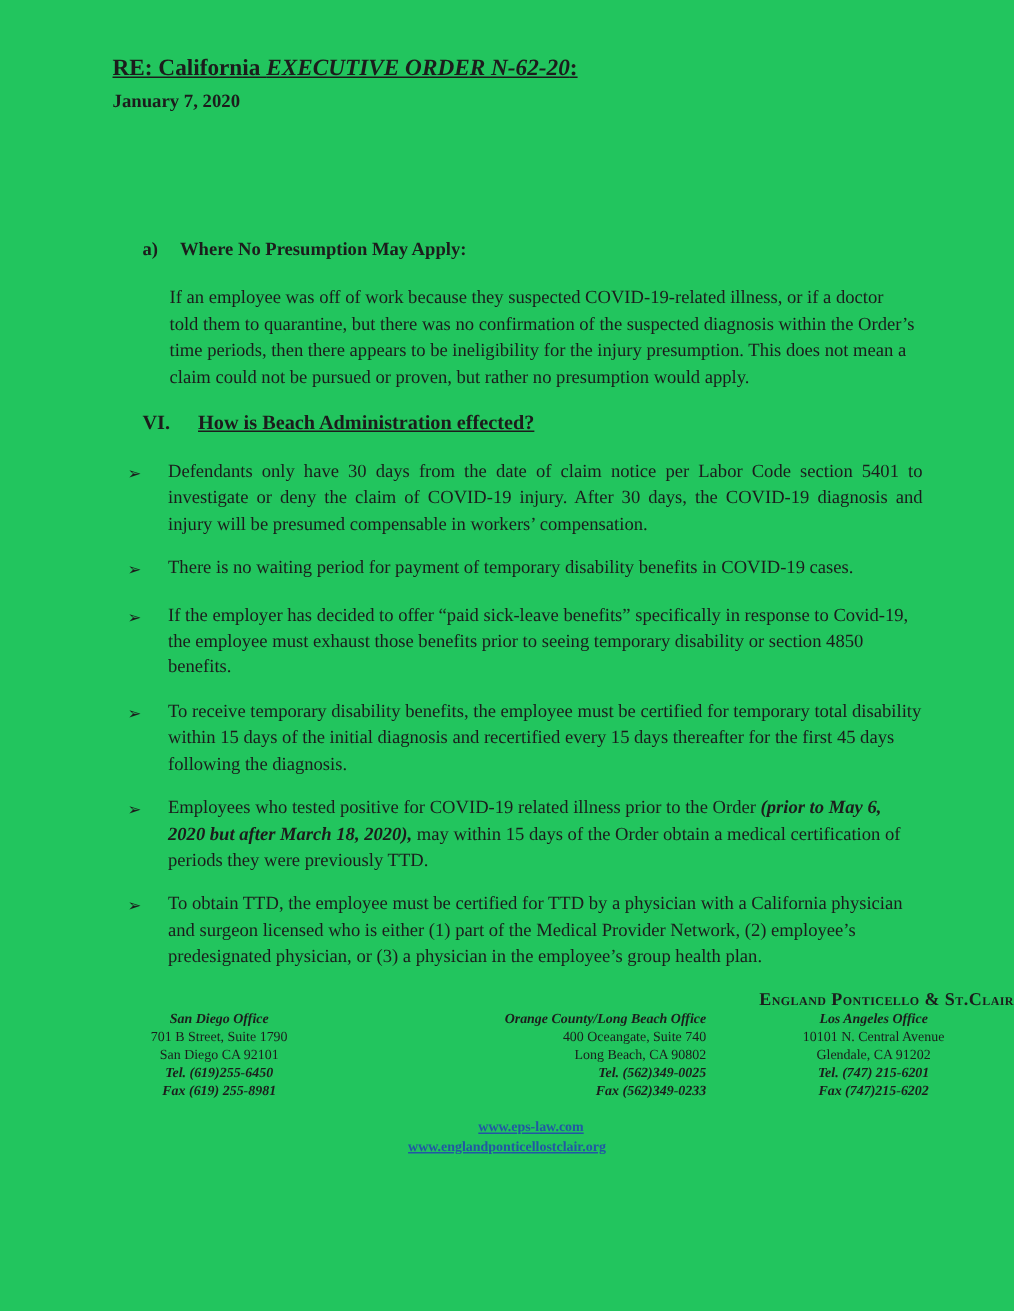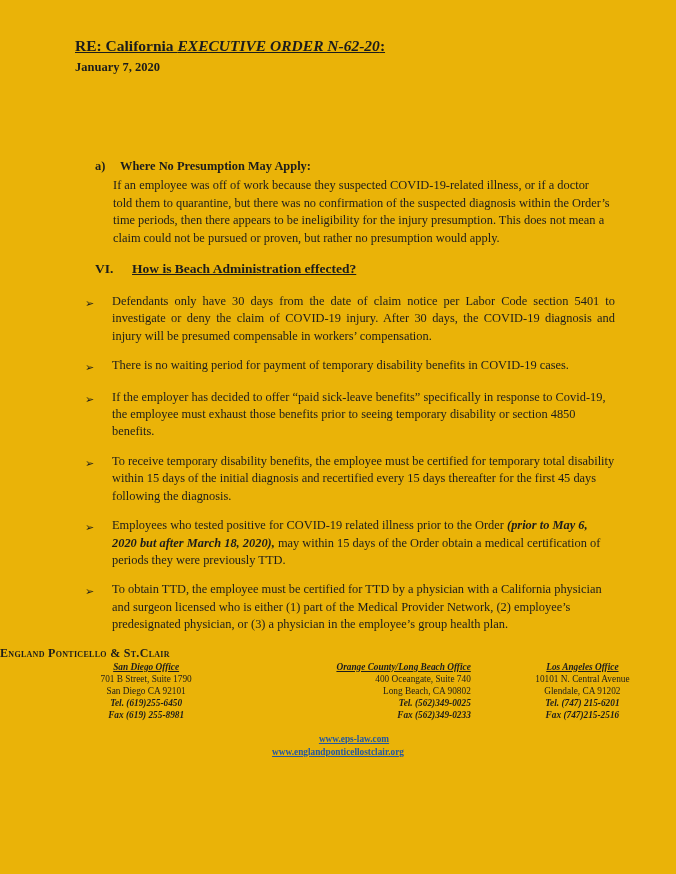--- a/index.html
+++ b/index.html
@@ -1,62 +1,62 @@
 <!DOCTYPE html>
 <html><head>
 <meta charset="utf-8">
 <style>
   html,body { margin:0; padding:0; background:#ffffff; }
   .page {
     position: relative;
     width: 676px; height: 874px;
-    background: #eab308;
+    background: #22c55e;
     overflow: hidden;
     font-family: "Liberation Serif", serif;
     color: #1c1c1c;
   }
   
   .header { padding-top: 35px; margin-left: 75px; width: 480px; }
   .head-line { display:block; font-weight:bold; font-size:15.5px; line-height:21px; }
   .head-line .u { text-decoration: underline; }
   .head-line .ital { font-style: italic; }
   .date-line { font-weight:bold; font-size:12.5px; line-height:17px; margin-top:3px; }
 
   
   .section-a { margin-top: 82px; margin-left: 95px; width: 520px;
                font-size:12.4px; line-height:17.4px; }
   .a-title-row { display:flex; font-weight:bold; }
   .a-label { width: 25px; flex:none; }
-  .a-body { margin-left: 18px; width: 497px; margin-top: 2px; }
+  .a-body { margin-left: 18px; width: 497px; margin-top: 15px; }
 
   
   .section-vi { margin-top: 14px; margin-left: 95px; font-size:13.5px;
                 font-weight:bold; display:flex;align-items:flex-end; }
   .vi-number { width: 37px; flex:none; }
   .vi-title { text-decoration: underline; }
 
   
   .bullets { margin-top: 16px; margin-left: 85px; width: 530px;
              font-size:12.4px; line-height:17.4px; }
   .bullet { display:flex; margin-bottom: 12px; }
   .marker { width: 27px; flex:none; font-size:11px; padding-top:2px; }
   .btext { width: 503px; }
   .btext.justify { text-align: justify; }
   .bi { font-weight:bold; font-style:italic; }
 
   
   .footer { margin-top: 2px; }
-  .firm { text-align:left; font-weight:bold; font-size:12px;
+  .firm { text-align:right; font-weight:bold; font-size:12px;
           font-variant: small-caps; letter-spacing: 0.3px; line-height:14px; }
   .offices { display:flex; padding-left: 55px; margin-top: 1px; }
   .office { text-align:center; font-size:9.3px; line-height:12px; }
   .office.c1 { width: 185px; }
   .office.c2 { width: 235px; margin-left: 2px; text-align: right; }
   .office.c3 { width: 190px; margin-left: 18px; }
-  .office-name { font-weight:bold; font-style:italic; text-decoration:underline; }
+  .office-name { font-weight:bold; font-style:italic; }
   .telfax { font-weight:bold; font-style:italic; }
   .links { margin-top: 12px; text-align:center; font-size:9.3px;
            line-height:13px; font-weight:bold; }
   .link { text-decoration: underline; cursor:pointer; }
 </style>
 </head>
 <body>
 
 <div class="page">
 
@@ -120,21 +120,21 @@
         <div>400 Oceangate, Suite 740</div>
         <div>Long Beach, CA 90802</div>
         <div class="telfax">Tel.  (562)349-0025</div>
         <div class="telfax">Fax (562)349-0233</div>
       </div>
       <div class="office c3">
         <div class="office-name">Los Angeles Office</div>
         <div>10101 N. Central Avenue</div>
         <div>Glendale, CA 91202</div>
         <div class="telfax">Tel.  (747) 215-6201</div>
-        <div class="telfax">Fax (747)215-2516</div>
+        <div class="telfax">Fax (747)215-6202</div>
       </div>
     </div>
     <div class="links">
       <div class="link" style="color: rgb(34, 87, 164); padding-left: 32px;">www.eps-law.com</div>
       <div class="link" style="color: rgb(34, 87, 164);">www.englandponticellostclair.org</div>
     </div>
   </div>
 
 </div>
 

